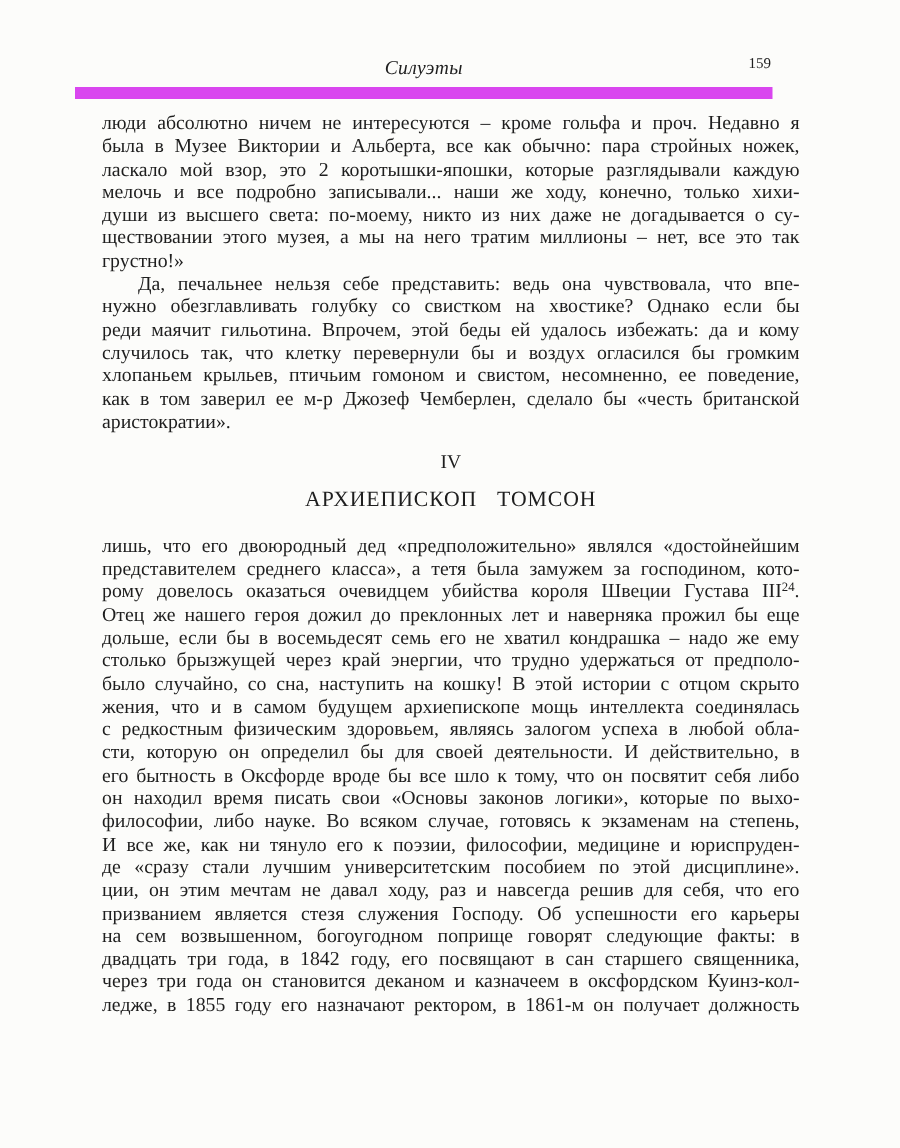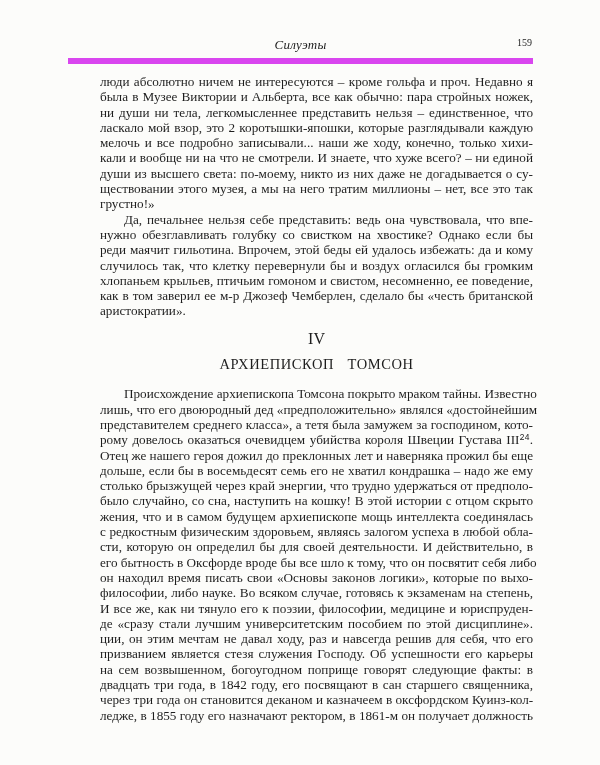--- a/index.html
+++ b/index.html
@@ -7,22 +7,22 @@
     position:relative;
     width:600px;height:765px;
     background:#fcfcfa;
     font-family:"Liberation Serif", serif;
     color:#1e1e1e;
     overflow:hidden;
   }
   
   .header{
     position:absolute;
-    left:68px;top:37px;width:465px;height:21px;
-    border-bottom:6px solid #d946ef;
+    left:50px;top:37px;width:465px;height:21px;
+    border-bottom:8px solid #d946ef;
   }
   .running-title{
     position:absolute;left:0;right:0;top:0;
     text-align:center;
     font-style:italic;
     font-size:13px;
     letter-spacing:0.3px;
   }
   .page-number{
     position:absolute;right:1px;top:0;
@@ -36,84 +36,79 @@
   }
   .body > :nth-child(1){margin-top:14px;}
   .body > :nth-child(3){margin-top:12px;}   
   .body > :nth-child(4){margin-top:11px;}   
   .body > :nth-child(5){margin-top:14px;}   
   .line{
     height:15.3px;
     line-height:15.3px;
     white-space:nowrap;
     overflow:visible;
-    margin-left:32px;
   }
   .paragraph .line{
     text-align:justify;
     text-align-last:justify;
   }
   .paragraph .line.last{text-align-last:left;}
   .paragraph.justify-last .line.last{text-align-last:justify;}
   .line.indent{text-indent:24px;}
   .heading_number .line{
     text-align:center;text-align-last:center;
-    font-size:16px;
+    font-size:13px;
   }
   .heading_title .line{
     text-align-last:center;
     font-size:14.5px;
     letter-spacing:0.6px;
     word-spacing:9px;
   }
   sup{
     font-size:8.5px;
     line-height:0;
     vertical-align:4px;
     letter-spacing:0;
-    font-family:Liberation Mono, monospace;
   }
 </style>
 </head>
 <body>
 
 <div class="page">
   <div class="header">
     <div class="running-title">Силуэты</div>
     <div class="page-number">159</div>
   </div>
   <div class="body">
       <div class="paragraph">
         <div class="line">люди абсолютно ничем не интересуются – кроме гольфа и проч. Недавно я</div>
         <div class="line">была в Музее Виктории и Альберта, все как обычно: пара стройных ножек,</div>
-        <div class="line">ни души ни тела, легкомысленнее представить нельзя – единственное, что</div>
         <div class="line">ласкало мой взор, это 2 коротышки-япошки, которые разглядывали каждую</div>
         <div class="line">мелочь и все подробно записывали... наши же ходу, конечно, только хихи-</div>
-        <div class="line">кали и вообще ни на что не смотрели. И знаете, что хуже всего? – ни единой</div>
         <div class="line">души из высшего света: по-моему, никто из них даже не догадывается о су-</div>
         <div class="line">ществовании этого музея, а мы на него тратим миллионы – нет, все это так</div>
         <div class="line last">грустно!»</div>
       </div>
       <div class="paragraph">
         <div class="line indent">Да, печальнее нельзя себе представить: ведь она чувствовала, что впе-</div>
         <div class="line">нужно обезглавливать голубку со свистком на хвостике? Однако если бы</div>
         <div class="line">реди маячит гильотина. Впрочем, этой беды ей удалось избежать: да и кому</div>
         <div class="line">случилось так, что клетку перевернули бы и воздух огласился бы громким</div>
         <div class="line">хлопаньем крыльев, птичьим гомоном и свистом, несомненно, ее поведение,</div>
         <div class="line">как в том заверил ее м-р Джозеф Чемберлен, сделало бы «честь британской</div>
         <div class="line last">аристократии».</div>
       </div>
       <div class="heading_number">
         <div class="line last">IV</div>
       </div>
       <div class="heading_title">
         <div class="line last">АРХИЕПИСКОП ТОМСОН</div>
       </div>
       <div class="paragraph justify-last">
-        <div class="line indent">Происхождение архиепископа Томсона покрыто мраком тайны. Известно</div>
         <div class="line">лишь, что его двоюродный дед «предположительно» являлся «достойнейшим</div>
         <div class="line">представителем среднего класса», а тетя была замужем за господином, кото-</div>
         <div class="line"><span>рому довелось оказаться очевидцем убийства короля Швеции Густава III</span><sup>24</sup><span>.</span></div>
         <div class="line">Отец же нашего героя дожил до преклонных лет и наверняка прожил бы еще</div>
         <div class="line">дольше, если бы в восемьдесят семь его не хватил кондрашка – надо же ему</div>
         <div class="line">столько брызжущей через край энергии, что трудно удержаться от предполо-</div>
         <div class="line">было случайно, со сна, наступить на кошку! В этой истории с отцом скрыто</div>
         <div class="line">жения, что и в самом будущем архиепископе мощь интеллекта соединялась</div>
         <div class="line">с редкостным физическим здоровьем, являясь залогом успеха в любой обла-</div>
         <div class="line">сти, которую он определил бы для своей деятельности. И действительно, в</div>

